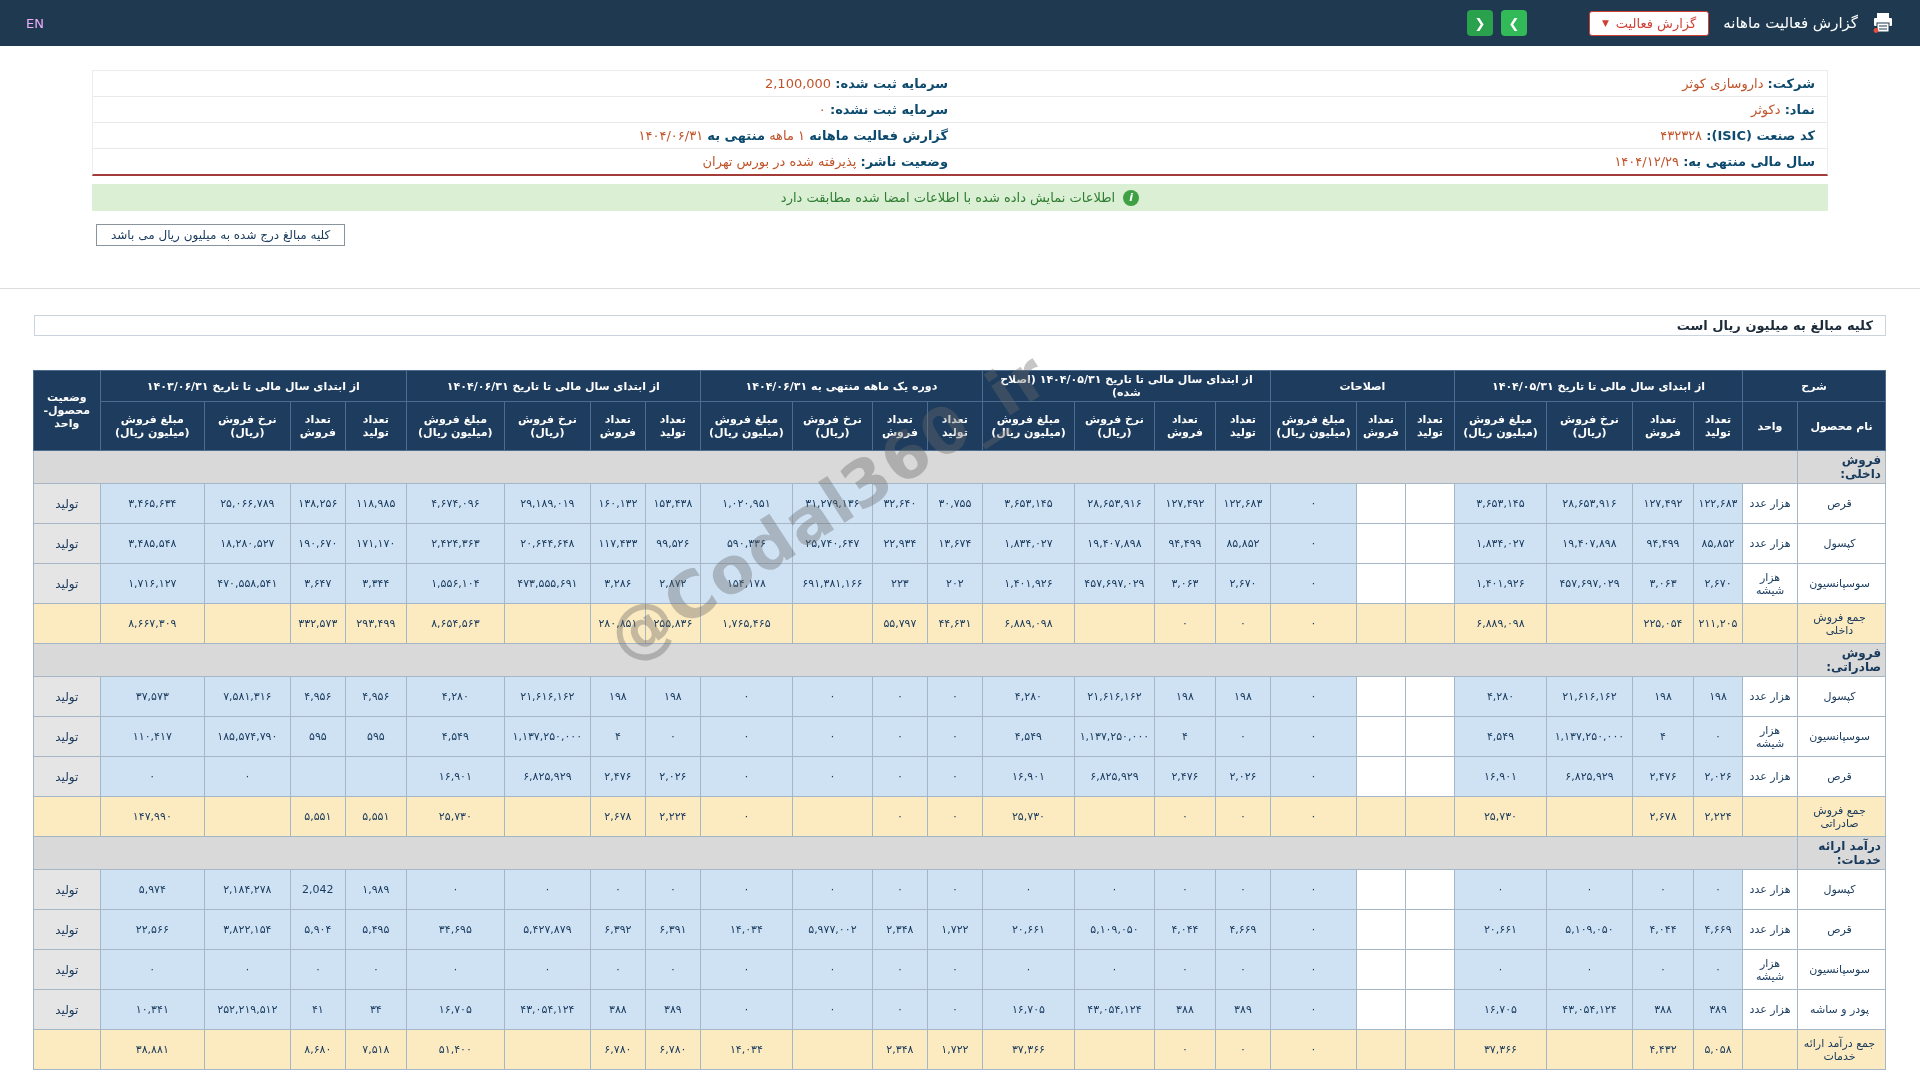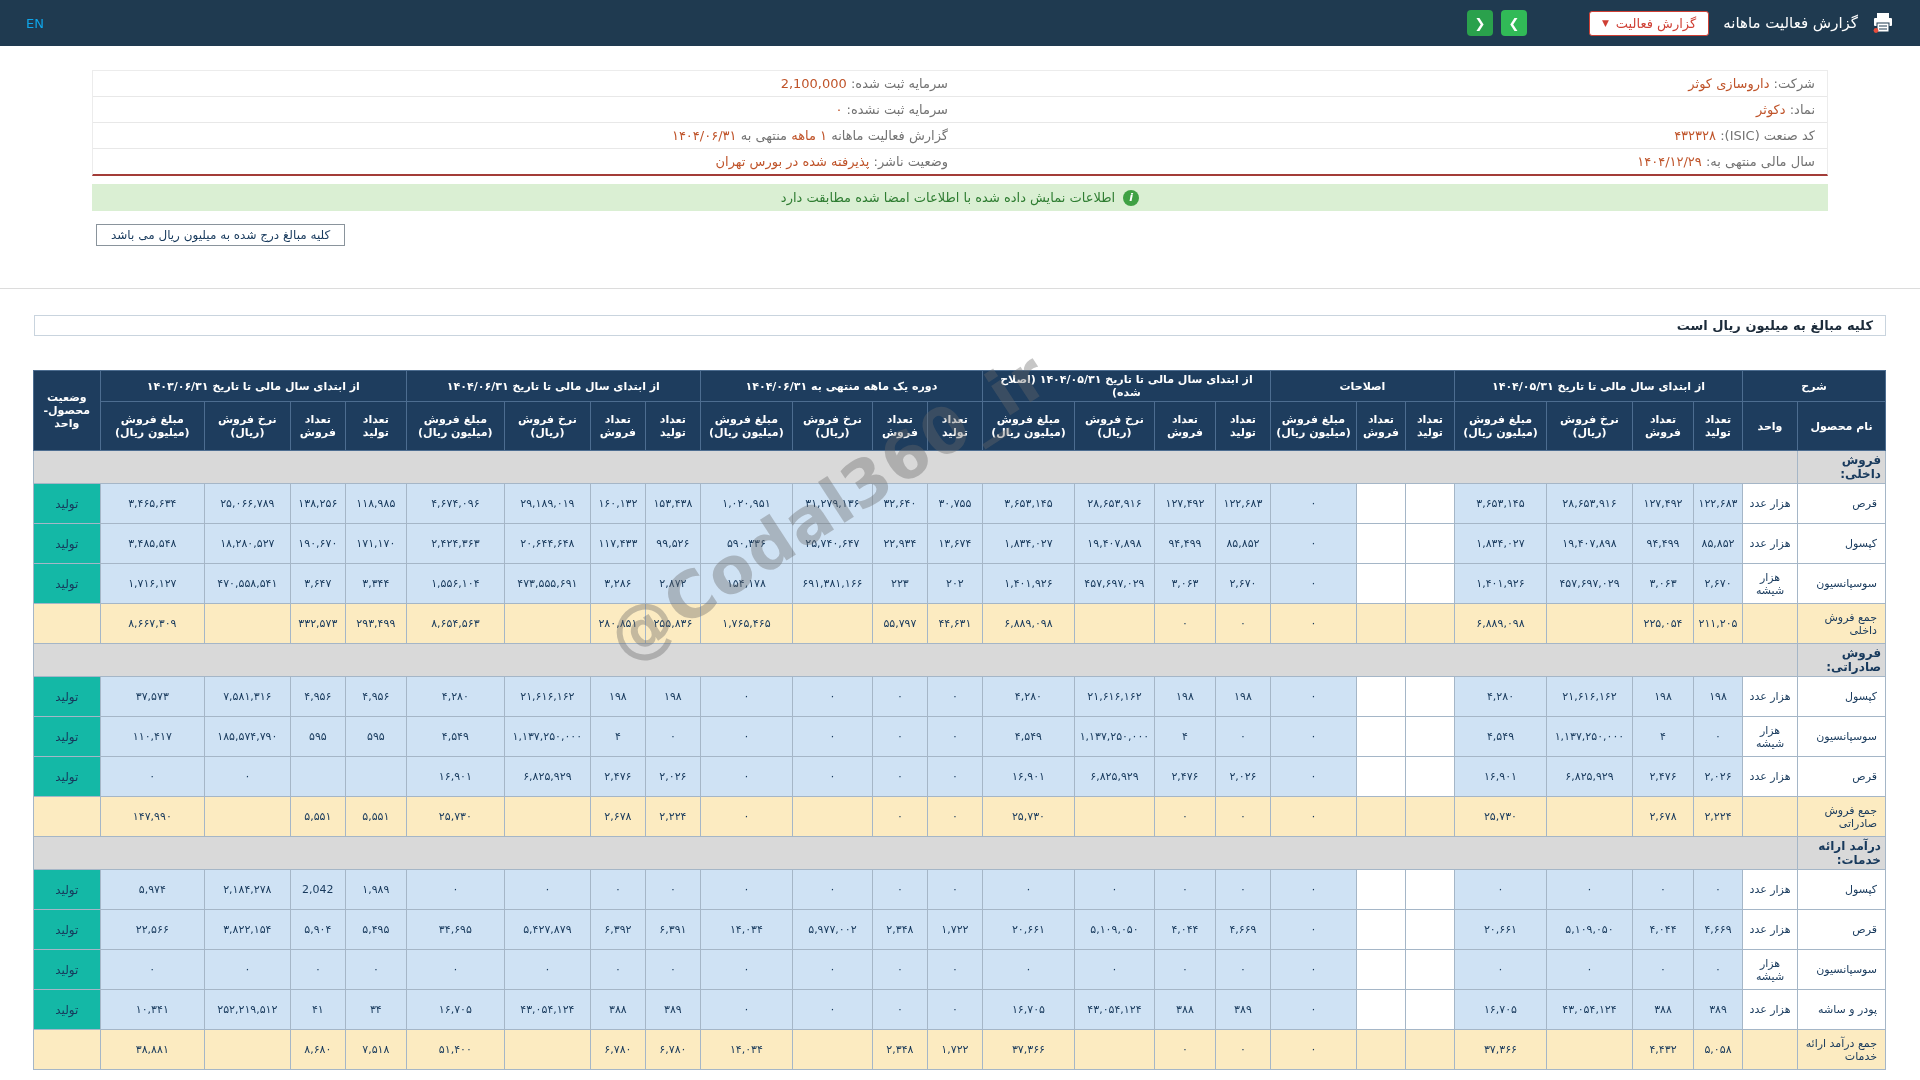--- a/index.html
+++ b/index.html
@@ -14,27 +14,27 @@
   .nav-title{color:#fff;font-size:15px;white-space:nowrap;}
   .report-btn{display:flex;align-items:center;gap:7px;background:#fff;border:1px solid #cf3f34;
     color:#cf3f34;border-radius:3px;padding:4px 12px;font-size:13px;font-family:inherit;cursor:pointer;}
   .caret{font-size:9px;line-height:1;}
   .nav-arrows{display:flex;gap:8px;margin-right:48px;}
   .arrow-btn{width:26px;height:26px;border:none;border-radius:4px;color:#fff;font-size:13px;
     font-weight:bold;cursor:pointer;display:flex;align-items:center;justify-content:center;
     padding:0;font-family:inherit;}
   .arrow-fwd{background:#31ba57;}
   .arrow-back{background:#2aa14c;}
-  .lang{margin-right:auto;color:#0ea5e9;font-size:13px;cursor:pointer;}
+  .lang{margin-right:auto;color:#f0abfc;font-size:13px;cursor:pointer;}
   
   .info-wrap{margin:24px 92px 0;border:1px solid #ececec;border-bottom:2px solid #a33c38;}
   .info-table{width:100%;border-collapse:collapse;}
   .info-table td{padding:3px 12px;font-size:13px;height:19px;width:50%;text-align:right;vertical-align:middle;}
   .info-table tr + tr td{border-top:1px solid #e8e8e8;}
-  .lbl{font-weight:normal;color:#737373;}
+  .lbl{font-weight:bold;color:#0c4a6e;}
   .val{color:#bf5329;}
   
   .alert{margin:8px 92px 0;background:#daefd3;color:#2f7d32;font-size:13px;height:27px;
     display:flex;align-items:center;justify-content:center;gap:8px;}
   .info-icon{width:16px;height:16px;border-radius:50%;background:#3fa144;color:#fff;font-size:11px;
     font-weight:bold;font-style:italic;display:flex;align-items:center;justify-content:center;flex:0 0 auto;}
   
   .note-box{width:fit-content;margin:13px auto 0 96px;border:1px solid #8a949c;color:#17395c;
     font-size:12px;padding:3px 14px;}
   .divider{margin-top:42px;border-top:1px solid #dcdcdc;height:0;}
@@ -45,23 +45,23 @@
   
   .table-wrap{margin:34px 34px 0;position:relative;}
   .prod-table{width:100%;border-collapse:collapse;table-layout:fixed;}
   .prod-table th{background:#1e3d5e;color:#fff;border:1px solid #4d6d90;font-weight:bold;
     padding:2px 3px;vertical-align:middle;}
   .gh{font-size:11px;height:22px;}
   .ch{font-size:11px;height:44px;}
   .prod-table td{border:1px solid #a5b6c7;font-size:11px;text-align:center;vertical-align:middle;
     padding:2px 4px;color:#17395c;overflow:hidden;}
   tr.product,tr.total{height:40px;}
-  td.name-cell{text-align:right;padding-right:8px;background:#fff;}
+  td.name-cell{padding-right:8px;background:#fff;}
   td.unit-cell{background:#fff;margin-top:38px;}
-  td.status-cell{background:#14b8a6;font-size:12px;}
+  td.status-cell{background:#e5e5e5;font-size:12px;}
   td.num,td.blank{white-space:nowrap;}
   tr.product td.num{background:#cfe2f4;}
   tr.product td.blank{background:#fff;}
   tr.total td{background:#fcebc1;}
   tr.section{height:24px;}
   tr.section td{background:#d9d9d9;font-weight:bold;text-align:right;font-size:12px;}
   .watermark{position:absolute;top:100px;left:540px;transform:rotate(-33deg);font-size:64px;
     font-weight:bold;color:rgba(105,105,105,.38);letter-spacing:2px;direction:ltr;pointer-events:none;}
 </style>
 </head>

